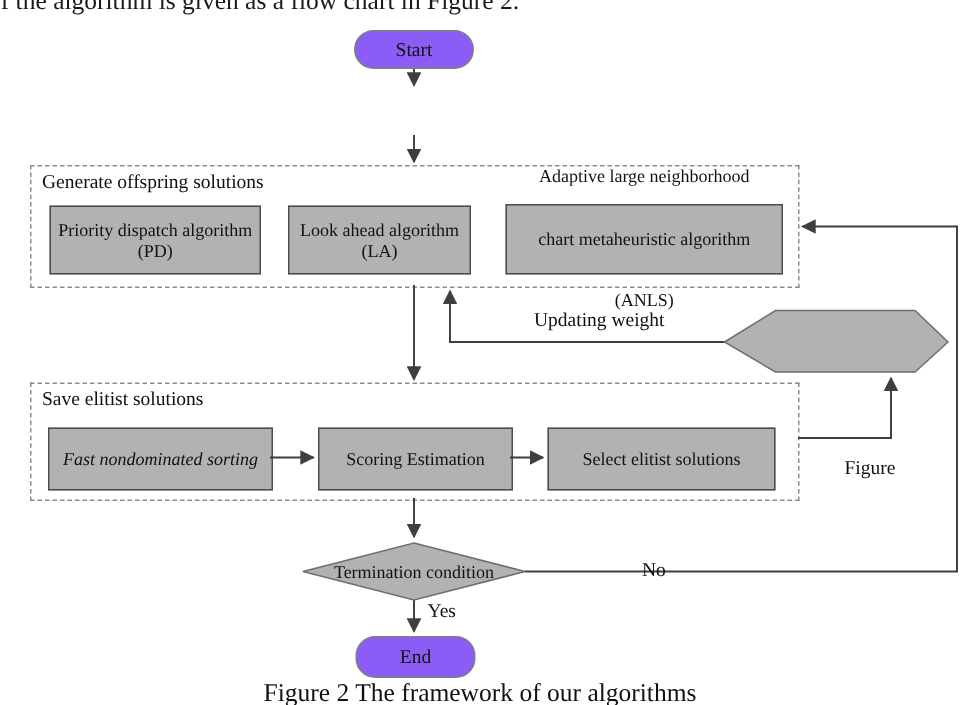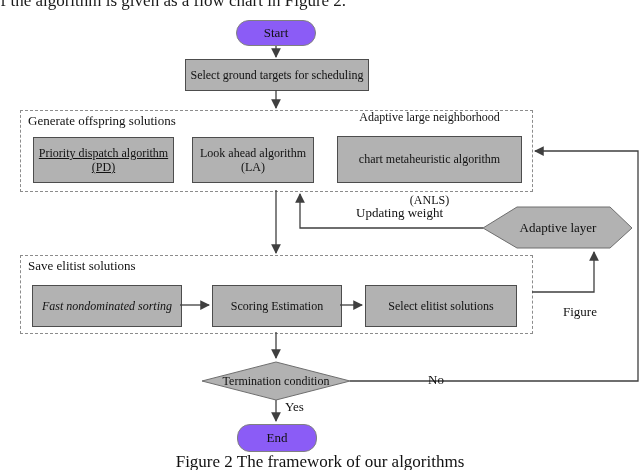--- a/index.html
+++ b/index.html
@@ -38,25 +38,22 @@
   <div class="abs" id="top-text">of the algorithm is given as a flow chart in Figure 2.</div>
 
   <div class="abs group" style="left:20px;top:110px;width:511px;height:80px;">
     <div class="group-label">Generate offspring solutions</div>
   </div>
 
   <div class="abs group" style="left:20px;top:255px;width:511px;height:77px;">
     <div class="group-label">Save elitist solutions</div>
   </div>
 
-  <div class="abs pbox" style="left:185px;top:59px;width:182px;height:30px;">
-    <div>Select ground targets for scheduling</div>
-  </div>
 
-  <div class="abs pbox" style="left:33px;top:137px;width:139px;height:44px;text-decoration:underline;">
+  <div class="abs pbox" style="left:33px;top:137px;width:139px;height:44px;">
     <div>Priority dispatch algorithm</div>
     <div>(PD)</div>
   </div>
 
   <div class="abs pbox" style="left:192px;top:137px;width:120px;height:44px;">
     <div>Look ahead algorithm</div>
     <div>(LA)</div>
   </div>
 
   <div class="abs pbox" style="left:337px;top:136px;width:183px;height:45px;line-height:13.5px;gap:28px;">
@@ -102,21 +99,20 @@
 
     <path class="edge" d="M350,381 L638,381 L638,151 L535,151" marker-end="url(#arrow)"></path>
 
     <path class="edge" d="M276,400 L276,421" marker-end="url(#arrow)"></path>
 
     <polygon class="shape" points="483,228 517,207 610,207 632,228 610,248 517,248"></polygon>
 
     <polygon class="shape" points="276,362 350,381 276,400 202,381"></polygon>
   </svg>
 
-  <div class="abs shape-label" style="left:495px;top:218px;width:126px;height:20px;font-size:13px;">Adaptive layer</div>
   <div class="abs shape-label" style="left:204px;top:372px;width:144px;height:18px;font-size:12px;">Termination condition</div>
 
   <div class="abs edge-label" style="left:356px;top:205px;">Updating weight</div>
   <div class="abs edge-label" style="left:563px;top:304px;">Figure</div>
   <div class="abs edge-label" style="left:428px;top:372px;">No</div>
   <div class="abs edge-label" style="left:285px;top:399px;">Yes</div>
 
   <div class="abs terminal" style="left:236px;top:20px;width:78px;height:24px;">
     <span>Start</span>
   </div>

